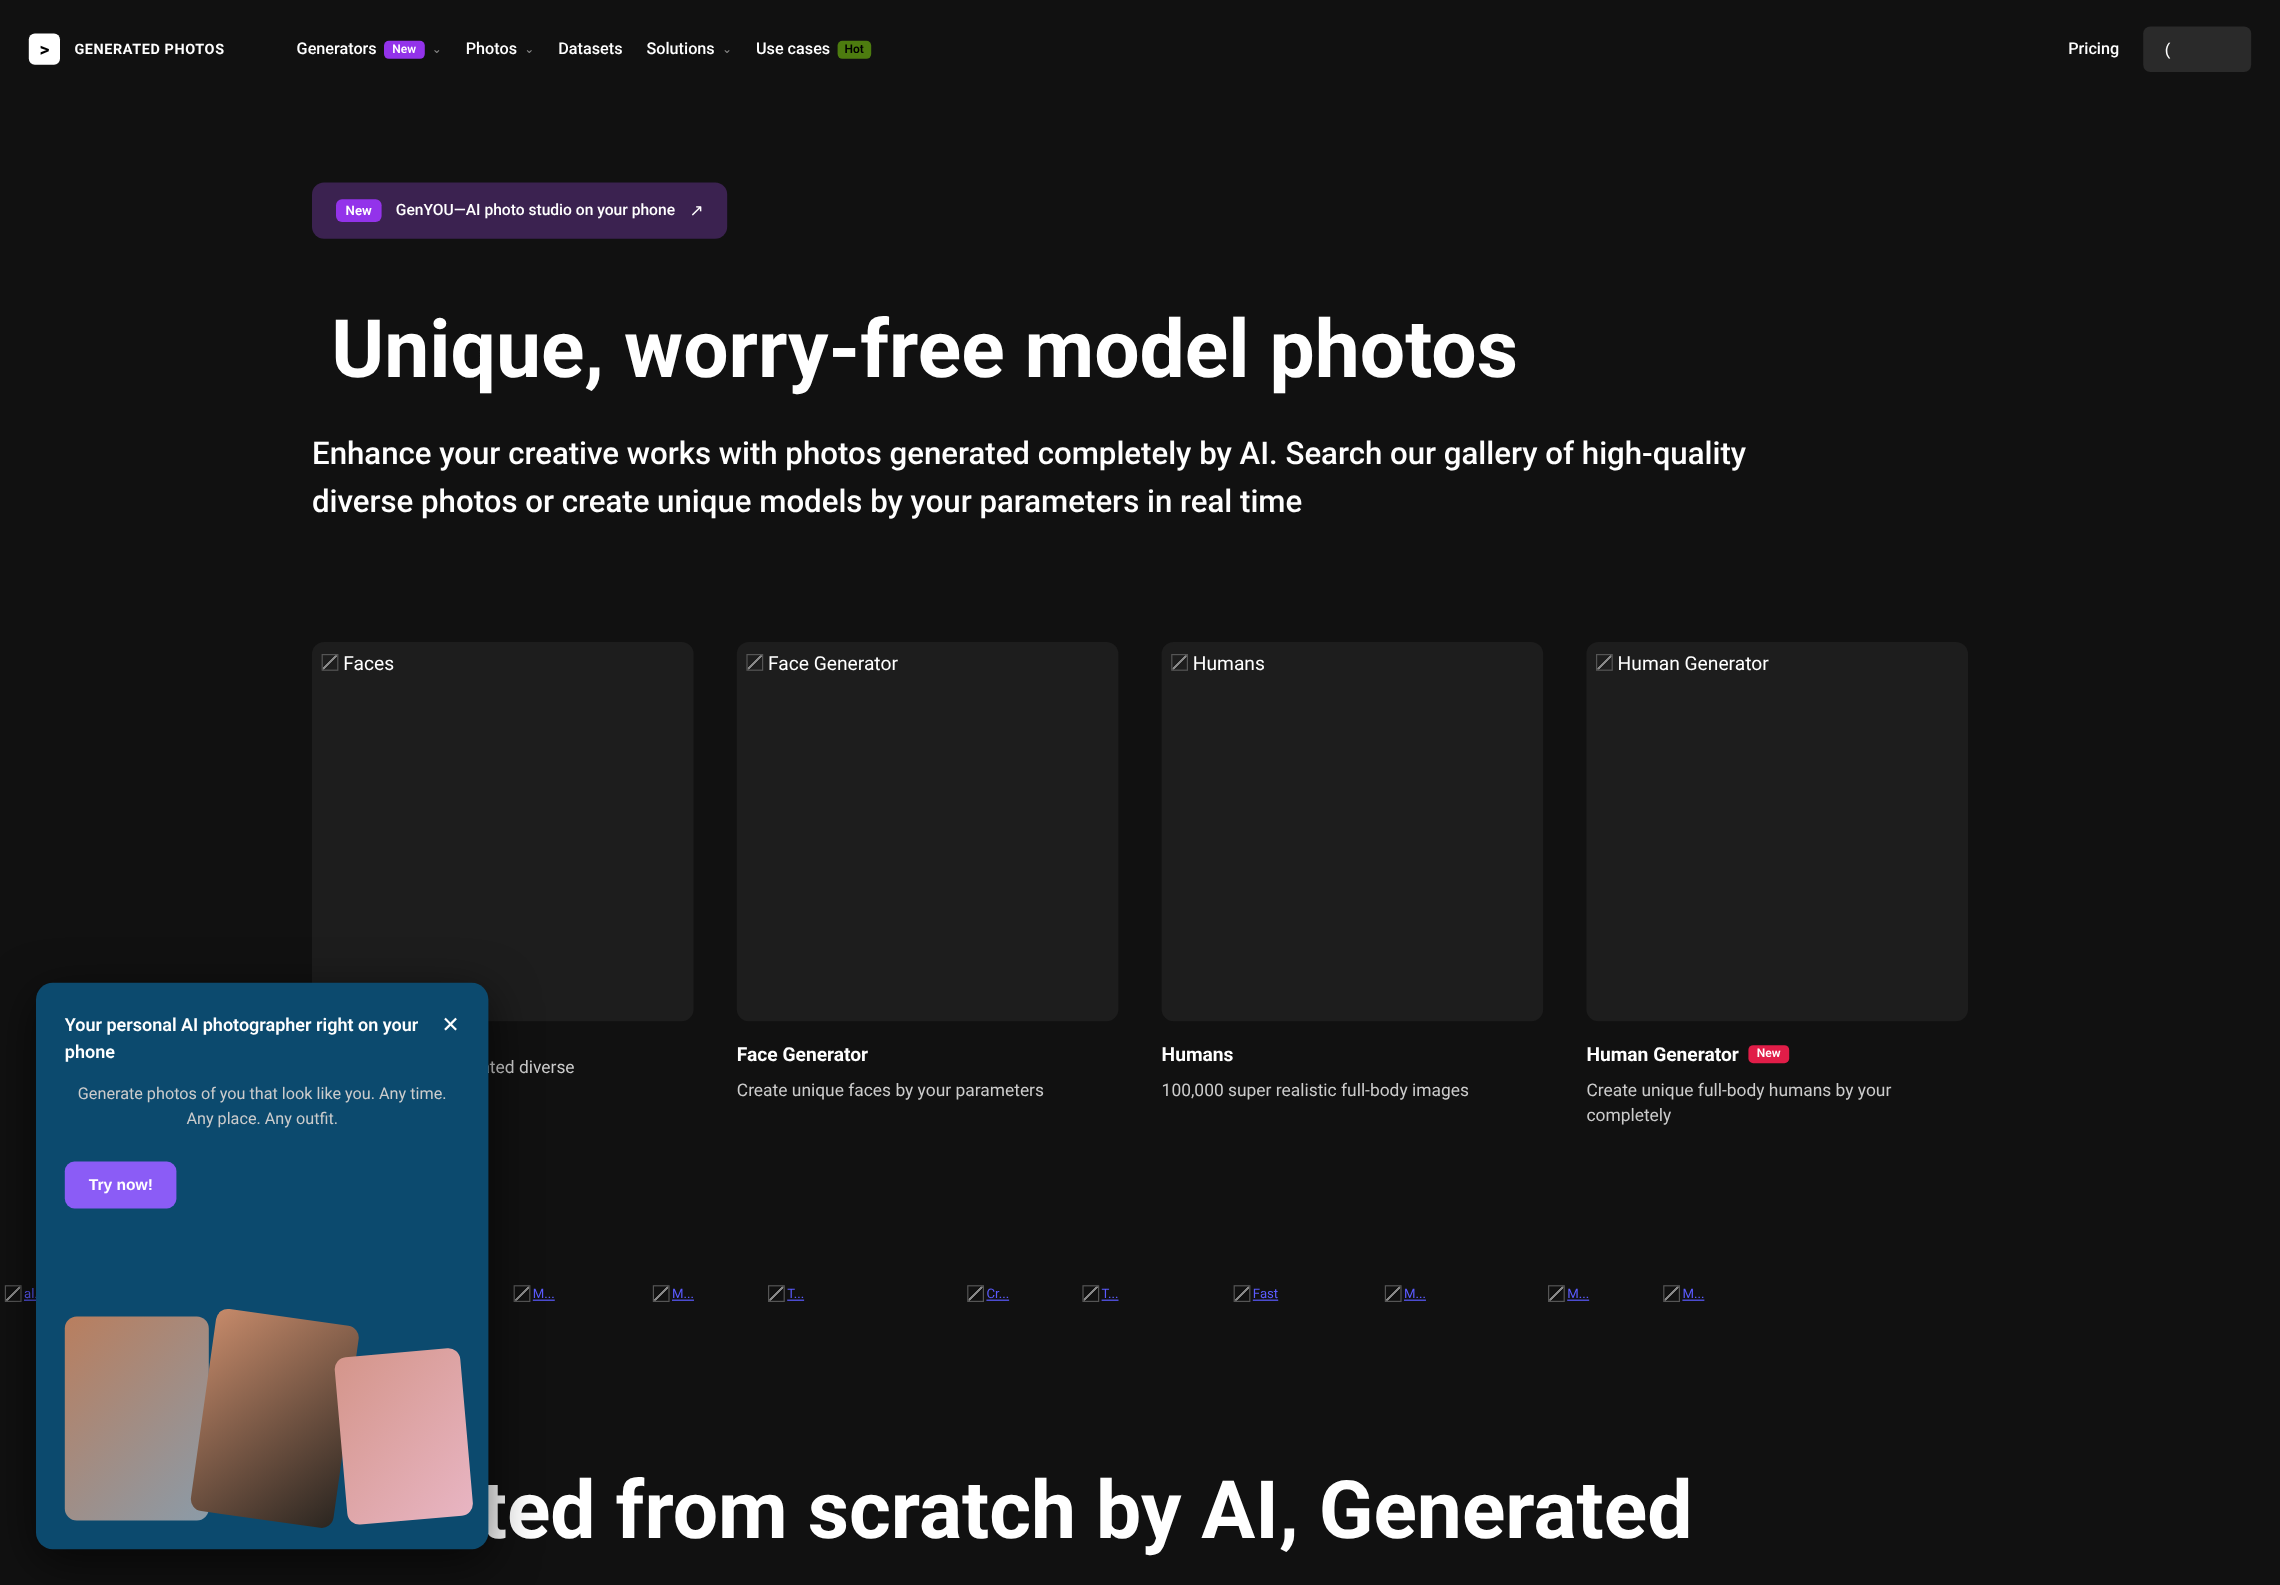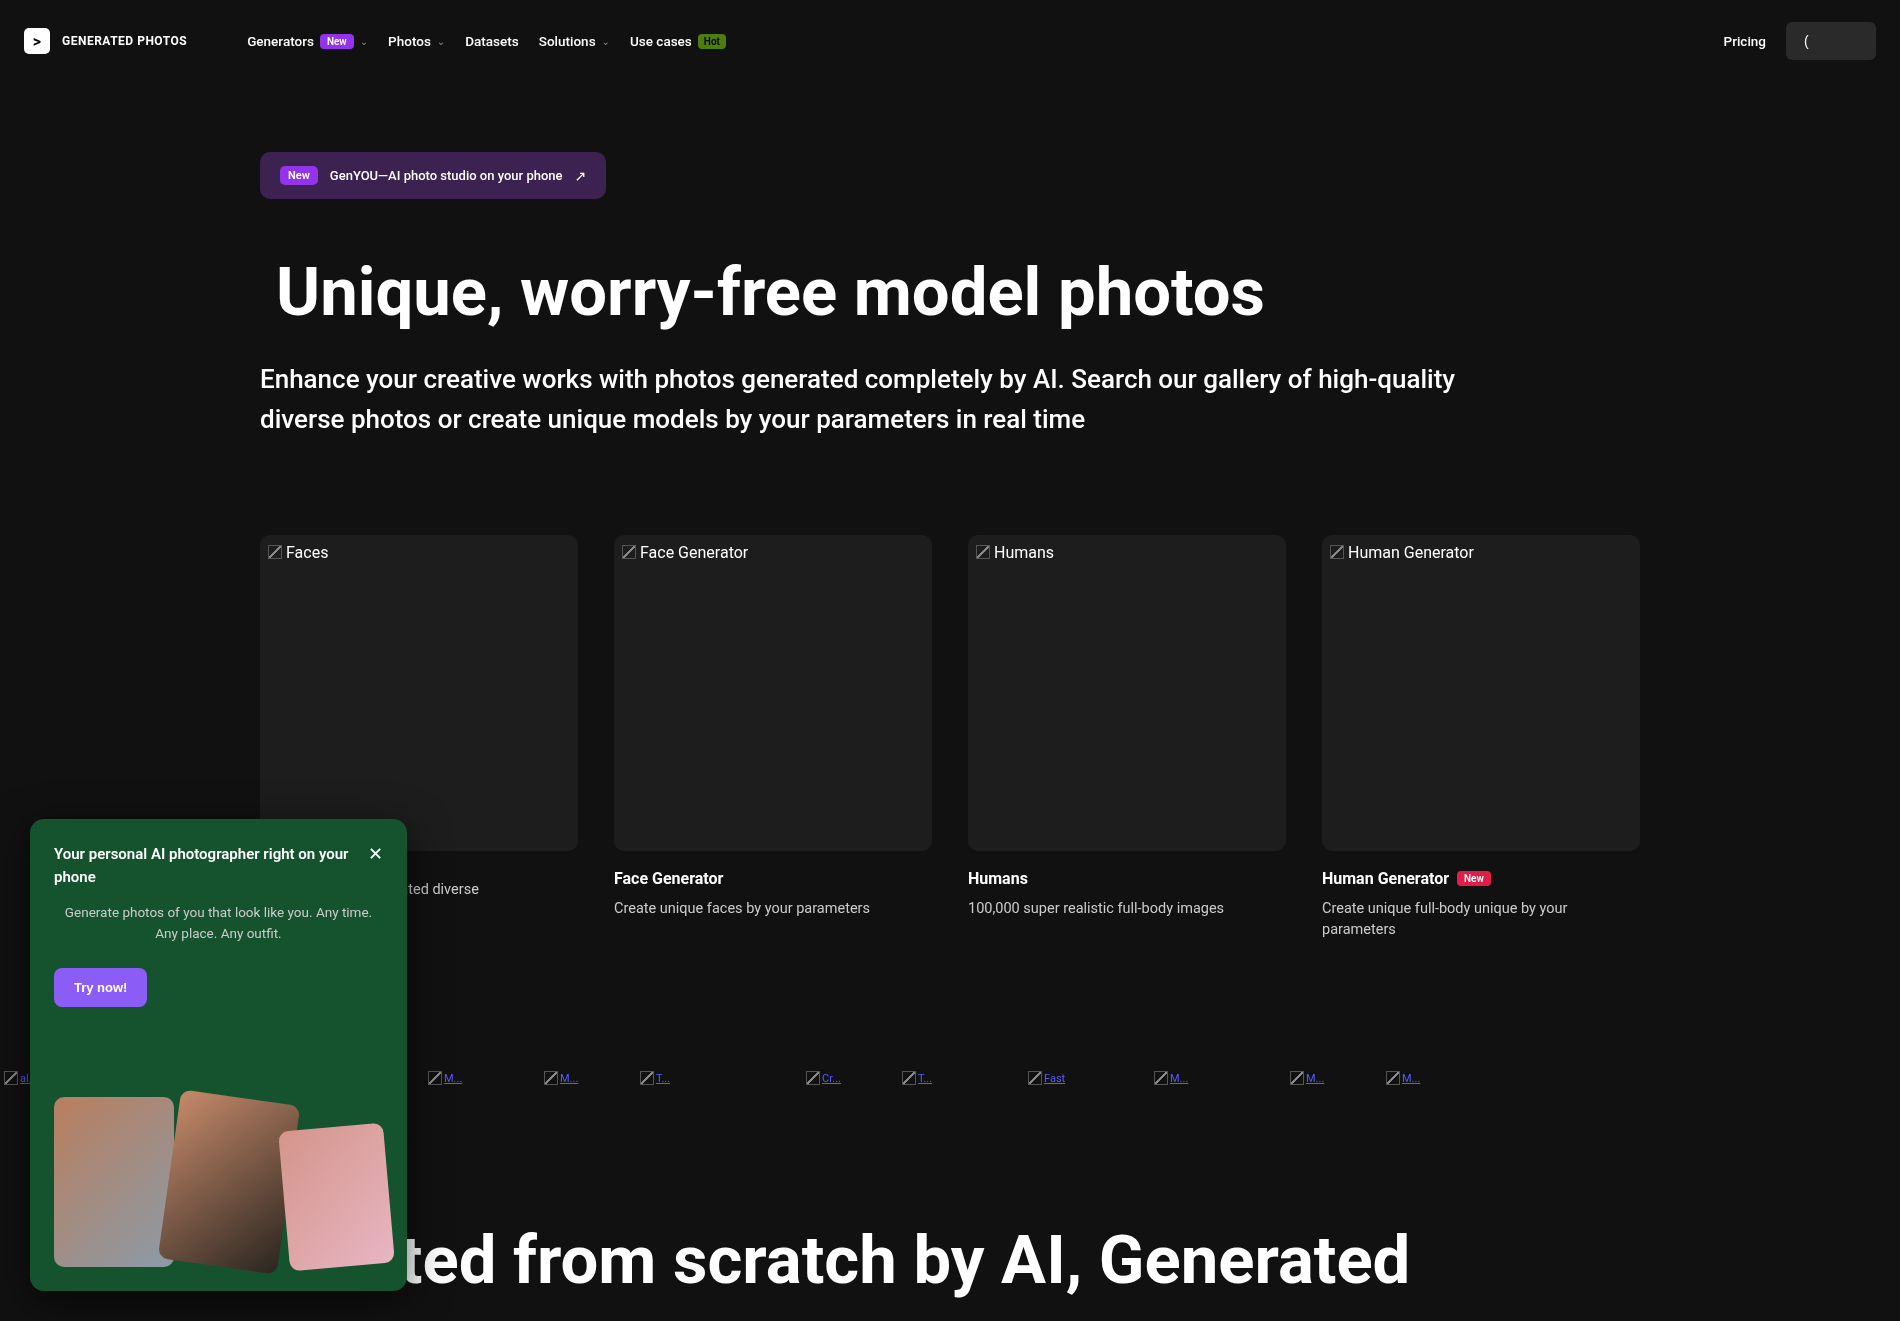--- a/index.html
+++ b/index.html
@@ -235,21 +235,21 @@
   margin-top: 135px;
   line-height: 1.2;
 }
 
 
 .popup {
   position: fixed;
   left: 30px;
   bottom: 30px;
   width: 377px;
-  background: #14532d;
+  background: #0c4a6e;
   border-radius: 14px;
   padding: 24px;
   box-shadow: 0 10px 40px rgba(0,0,0,0.6);
 }
 .popup-header {
   display: flex;
   align-items: flex-start;
   justify-content: space-between;
 }
 .popup-title {
@@ -386,21 +386,21 @@
       <div class="card-image">
         <div class="broken-img">
           <span class="broken-icon"></span>
           <span class="broken-text">Human Generator</span>
         </div>
       </div>
       <div class="card-title-row">
         <div class="card-title">Human Generator</div>
         <span class="card-badge">New</span>
       </div>
-      <div class="card-desc">Create unique full-body unique by your parameters</div>
+      <div class="card-desc">Create unique full-body humans by your completely</div>
     </div>
   </div>
 
   <div class="thumbs">
     <div class="thumb" style="width:60px;">
         <span class="broken-icon"></span>
         <span class="thumb-text">al...</span>
       </div>
     <div class="thumb">
         <span class="broken-icon"></span>

